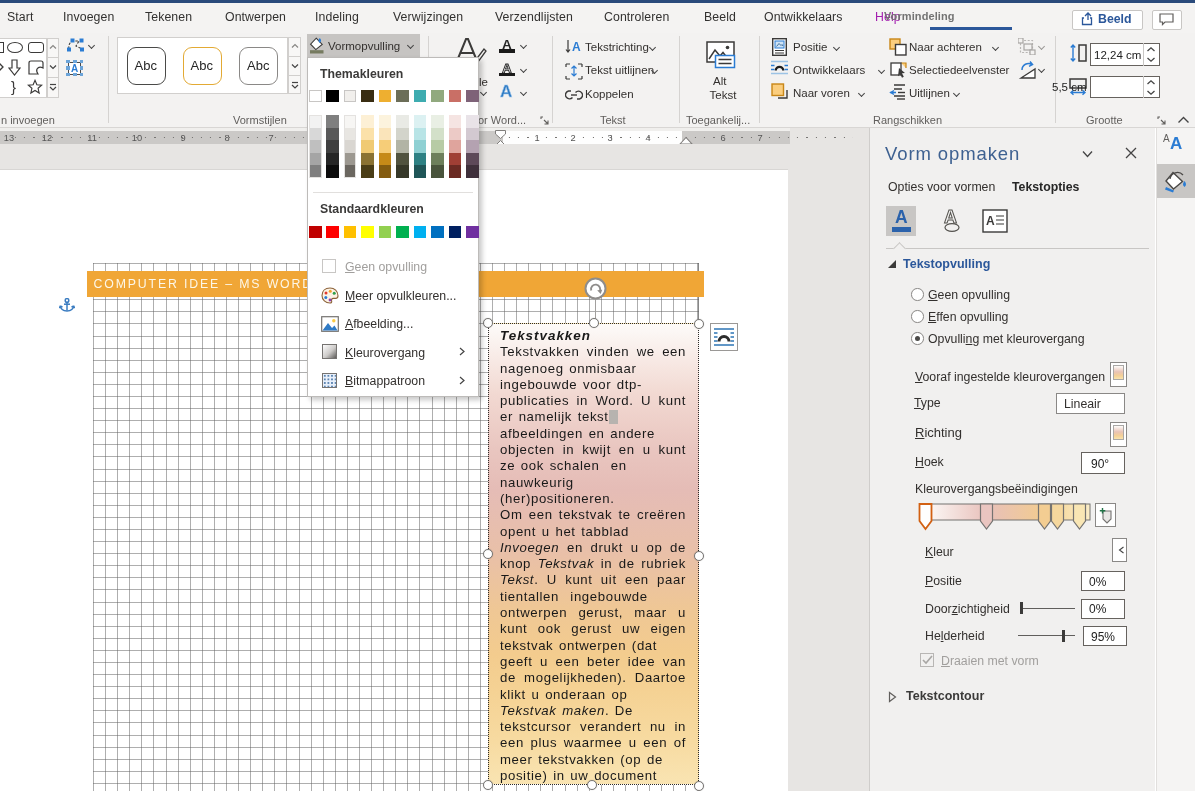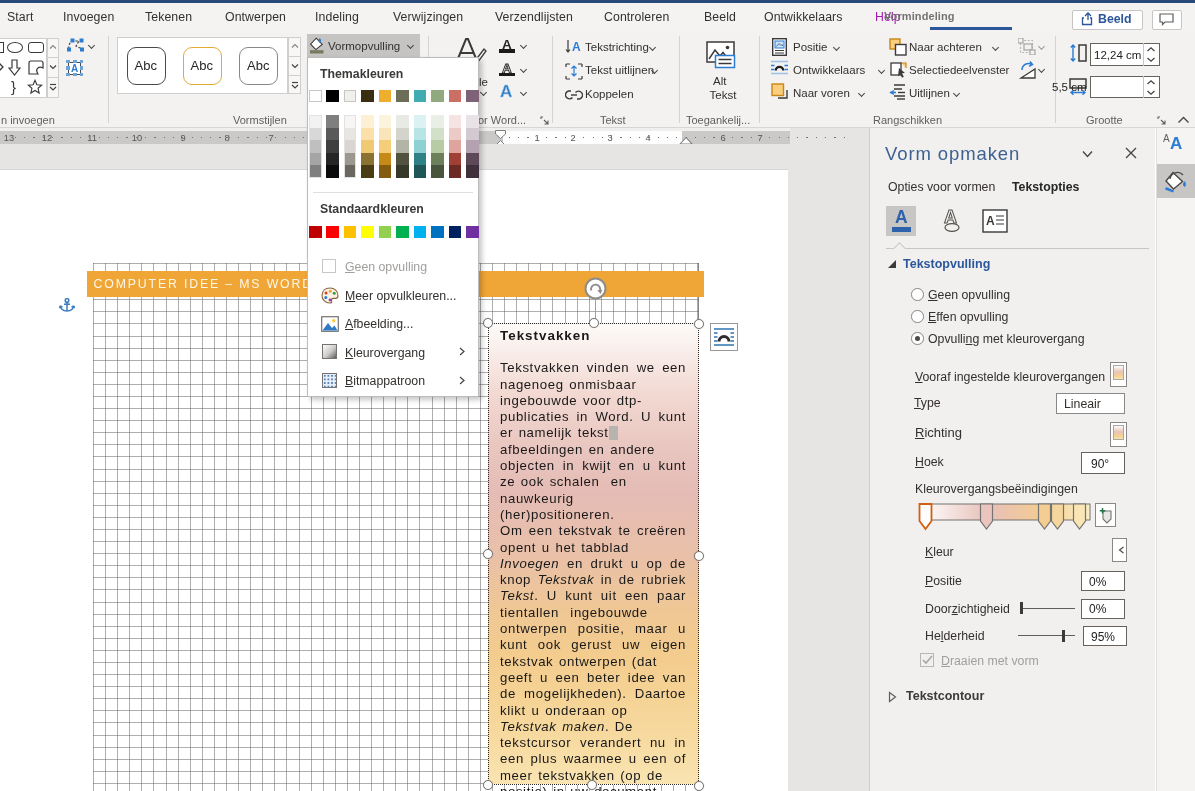--- a/index.html
+++ b/index.html
@@ -311,38 +311,38 @@
       </g>
     </svg>
 <div class="a" style="left:595px;top:298px;width:1px;height:21px;background:#a2a09e"></div>
 <svg class="a" style="left:584px;top:276.5px" width="23" height="23" viewBox="0 0 23 23">
 <circle cx="11.5" cy="11.5" r="10" fill="#fff" stroke="#8f8d8b" stroke-width="2"></circle>
 <path d="M7.2 13.5 a4.6 4.6 0 1 1 8.3 1.2" fill="none" stroke="#8f8d8b" stroke-width="1.9"></path>
 <path d="M13.2 13.2 l5 -0.5 l-1.5 4.2 Z" fill="#8f8d8b"></path>
     </svg>
 <div class="a" style="left:488px;top:322.5px;width:211px;height:462px;box-sizing:border-box;border:1.7px dotted #2d2b29;background:linear-gradient(180deg,#fdfbf9 0%,#f2d9d2 15%,#e9c6c0 27%,#e5bcb6 36%,#e9c0a8 50%,#efc795 62%,#f3cc8e 72%,#f5d294 80%,#f7daa0 90%,#f9e4b2 100%)"></div>
 <div class="a" style="left:500px;top:328px;width:186px;font-size:13.2px;letter-spacing:0.62px;word-spacing:1.4px;line-height:16.3px;color:#191919">
-      <div style="font-size:13.4px;font-weight:700;letter-spacing:1px;margin-bottom:16px">Tekstvakken</div>
+      <div style="font-size:13.4px;font-weight:700;font-style:italic;letter-spacing:1px;margin-bottom:0">Tekstvakken</div>
       <div class="jl">Tekstvakken vinden we een</div>
       <div>nagenoeg onmisbaar</div>
       <div>ingebouwde voor dtp-</div>
       <div class="jl">publicaties in Word. U kunt</div>
       <div>er namelijk tekst<span style="display:inline-block;width:9px;height:14px;background:#b7b3af;vertical-align:-2.5px"></span></div>
       <div>afbeeldingen en andere</div>
       <div class="jl">objecten in kwijt en u kunt</div>
       <div>ze ook schalen&nbsp; en</div>
       <div>nauwkeurig</div>
       <div>(her)positioneren.</div>
       <div class="jl">Om een tekstvak te creëren</div>
       <div>opent u het tabblad</div>
       <div class="jl"><i>Invoegen</i> en drukt u op de</div>
       <div class="jl">knop <i>Tekstvak</i> in de rubriek</div>
       <div class="jl"><i>Tekst</i>. U kunt uit een paar</div>
       <div>tientallen&nbsp; ingebouwde</div>
-      <div class="jl">ontwerpen positie, maar u</div>
+      <div class="jl">ontwerpen gerust, maar u</div>
       <div class="jl">kunt ook gerust uw eigen</div>
       <div>tekstvak ontwerpen (dat</div>
       <div class="jl">geeft u een beter idee van</div>
       <div class="jl">de mogelijkheden). Daartoe</div>
       <div>klikt u onderaan op</div>
       <div><i>Tekstvak maken</i>. De</div>
       <div class="jl">tekstcursor verandert nu in</div>
       <div class="jl">een plus waarmee u een of</div>
       <div>meer tekstvakken (op de</div>
       <div>positie) in uw document</div>

